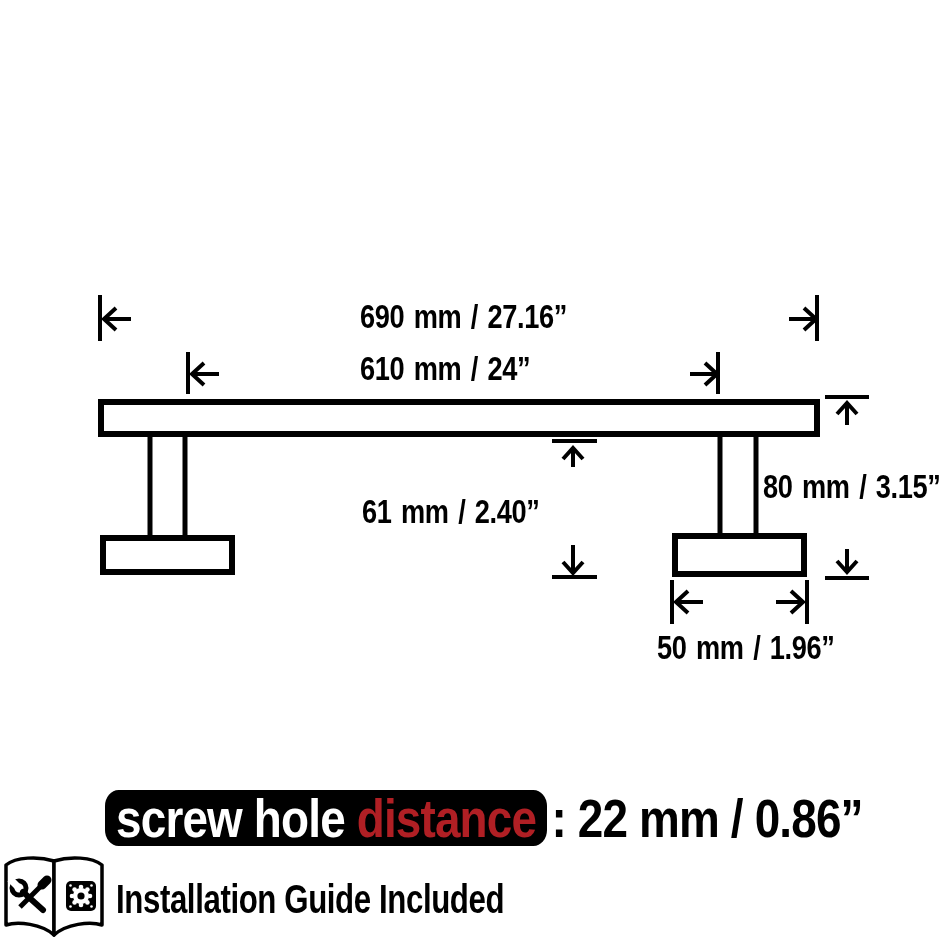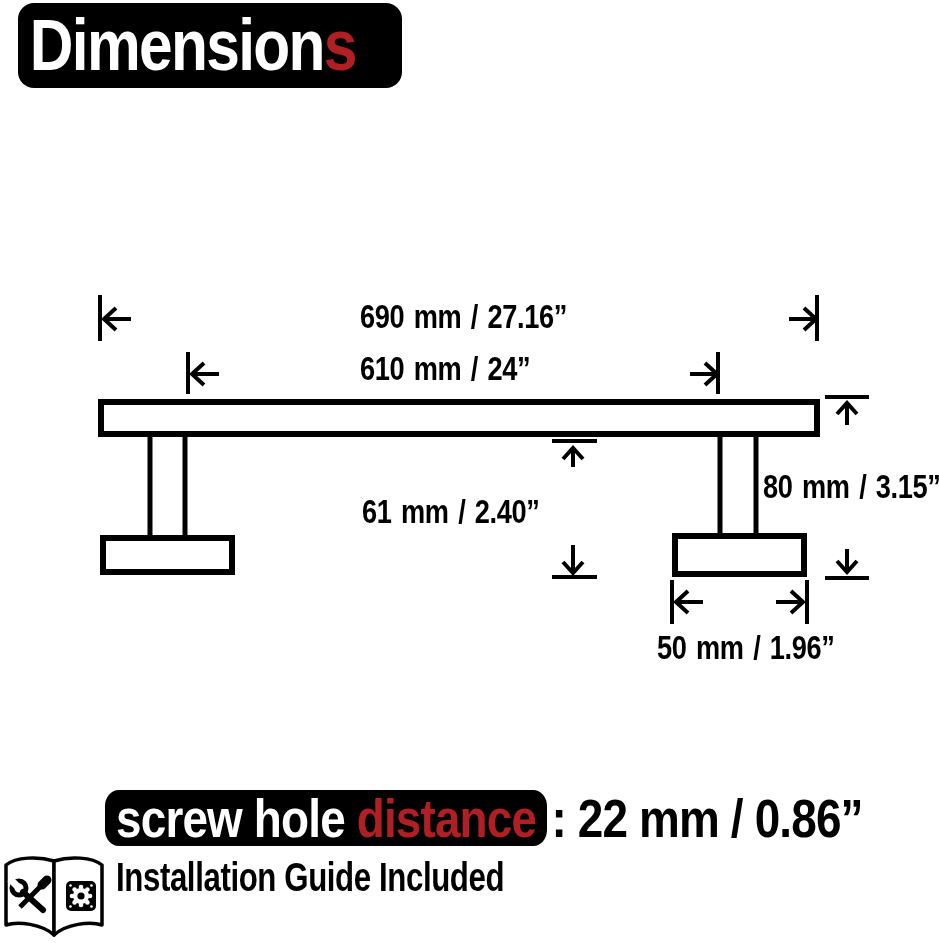--- a/index.html
+++ b/index.html
@@ -30,32 +30,29 @@
   
   .screw-row{position:absolute;left:105px;top:787px;display:inline-flex;align-items:center;
         white-space:nowrap;transform:scaleX(0.85);transform-origin:left top;}
   .screw-pill{display:inline-flex;align-items:center;height:56px;background:#000;
         border-radius:16px;padding:0 13px;}
   .screw-pill .w{color:#fff;font-size:54px;font-weight:700;letter-spacing:-1px;}
   .screw-pill .r{font-size:54px;font-weight:700;letter-spacing:-1px;margin-left:14px;}
   .screw-value{color:#000;font-size:54px;font-weight:700;letter-spacing:-1px;margin-left:5px;}
 
   
-  .footer{position:absolute;left:2px;top:855px;display:flex;}
+  .footer{position:absolute;left:2px;top:855px;display:flex;align-items:center;}
   .footer-text{font-size:40px;font-weight:700;letter-spacing:-0.5px;white-space:nowrap;
         margin-left:10px;transform:scaleX(0.78);transform-origin:left center;}
 </style>
 </head>
 <body>
 
 <div id="page">
 
-  <div class="title-badge">
-    <span class="title-text"><span>Dimension</span><span class="accent" style="color: rgb(176, 31, 36);">s</span></span>
-  </div>
 
   <svg class="diagram-svg" width="939" height="700" viewBox="0 0 939 700">
     <g stroke="#000" fill="none" stroke-width="4">
 
       <g>
         <line x1="100" y1="295" x2="100" y2="341"></line>
         <line x1="817" y1="295" x2="817" y2="341"></line>
         <path d="M131 319 H105 M116 308 L104 319 L116 330"></path>
         <path d="M789 319 H815 M804 308 L816 319 L804 330"></path>
       </g>

